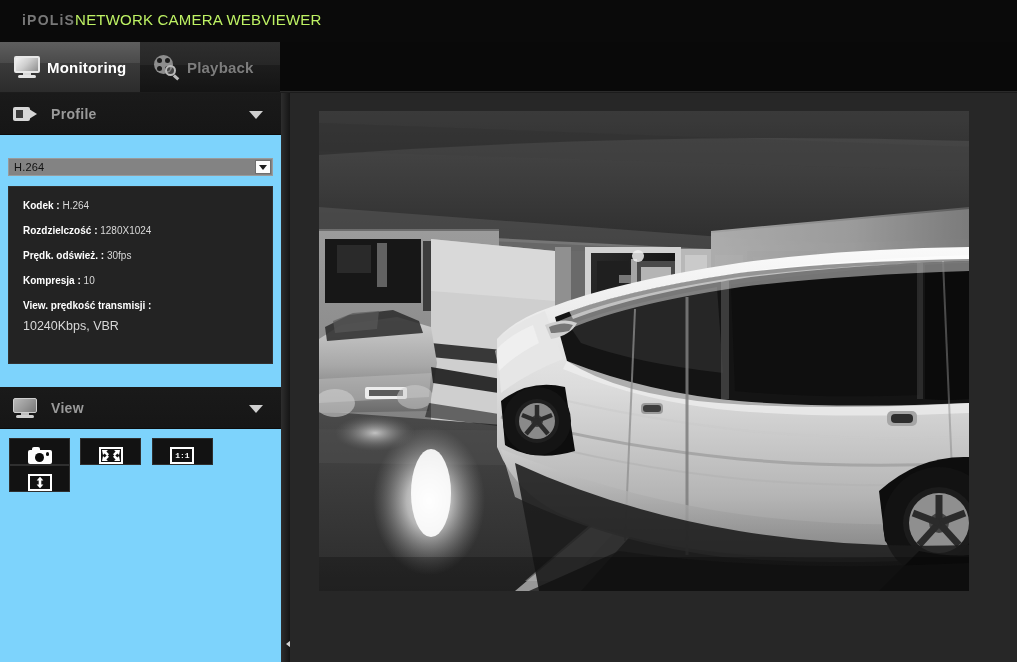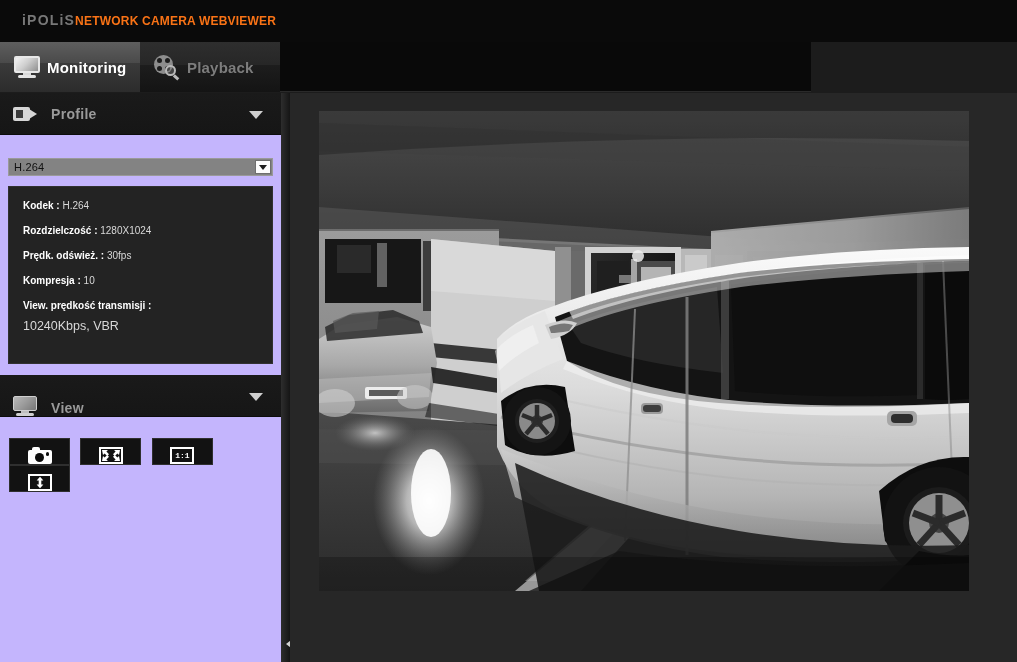--- a/index.html
+++ b/index.html
@@ -15,27 +15,27 @@
   .header {
     position: absolute; left: 0; top: 0; width: 1017px; height: 42px;
     background: #0a0a0a;
   }
   .brand { position: absolute; left: 22px; top: 11px; white-space: nowrap; }
   .brand .b1 {
     font-size: 14px; font-weight: bold; letter-spacing: 1.2px;
     color: #787878;
   }
   .brand .b2 {
-    font-size: 12px; font-weight: bold; letter-spacing: .2px;
-    color: #f97316;
+    font-size: 15px; font-weight: normal; letter-spacing: .2px;
+    color: #bef264;
   }
 
   
   .tabbar {
-    position: absolute; left: 0; top: 42px; width: 811px; height: 50px;
+    position: absolute; left: 0; top: 42px; width: 1017px; height: 50px;
     background: #090909;
     border-bottom: 1px solid #2a2a2a;
   }
   .tab {
     position: absolute; top: 0; height: 50px;
     display: flex; align-items: center; gap: 7px;
     padding-left: 14px;
     cursor: pointer;
   }
   .tab .tlabel { font-size: 15px; font-weight: bold; letter-spacing: .2px; }
@@ -110,21 +110,21 @@
     border-radius: 50%; background: #8e8e8e;
   }
   .ic-person .bd {
     position: absolute; left: 0.5px; top: 9.5px; width: 17px; height: 11px;
     border-radius: 9px 9px 3px 3px; background: #8e8e8e;
   }
 
   
   .sidebar {
     position: absolute; left: 0; top: 93px; width: 281px; height: 569px;
-    background: #c4b5fd;
+    background: #7dd3fc;
   }
   .sb-divider {
     position: absolute; left: 281px; top: 93px; width: 9px; height: 569px;
     background: linear-gradient(to right,#2d2d2d 0%, #242424 40%, #151515 100%);
   }
   .sb-collapse {
     position: absolute; left: 286px; top: 637px; width: 10px; height: 14px;
     cursor: pointer;
   }
   .sb-collapse .tri {
@@ -148,21 +148,21 @@
   }
   .panel-head .ph-icon { margin-left: 13px; }
   .panel-head .chev {
     position: absolute; right: 18px; top: 18px;
     width: 0; height: 0;
     border-left: 7px solid transparent;
     border-right: 7px solid transparent;
     border-top: 8px solid #cfcfcf;
   }
   #panel-profile { top: 0; }
-  #panel-view { top: 282px; align-items: flex-end; }
+  #panel-view { top: 294px; }
 
   
   .ic-cam { width: 24px; height: 16px; }
   .ic-cam .body {
     position: absolute; left: 0; top: 1px; width: 17px; height: 14px;
     background: #d6d6d6; border-radius: 2px;
   }
   .ic-cam .inner {
     position: absolute; left: 3px; top: 4px; width: 7px; height: 8px;
     background: #3a3a3a;

